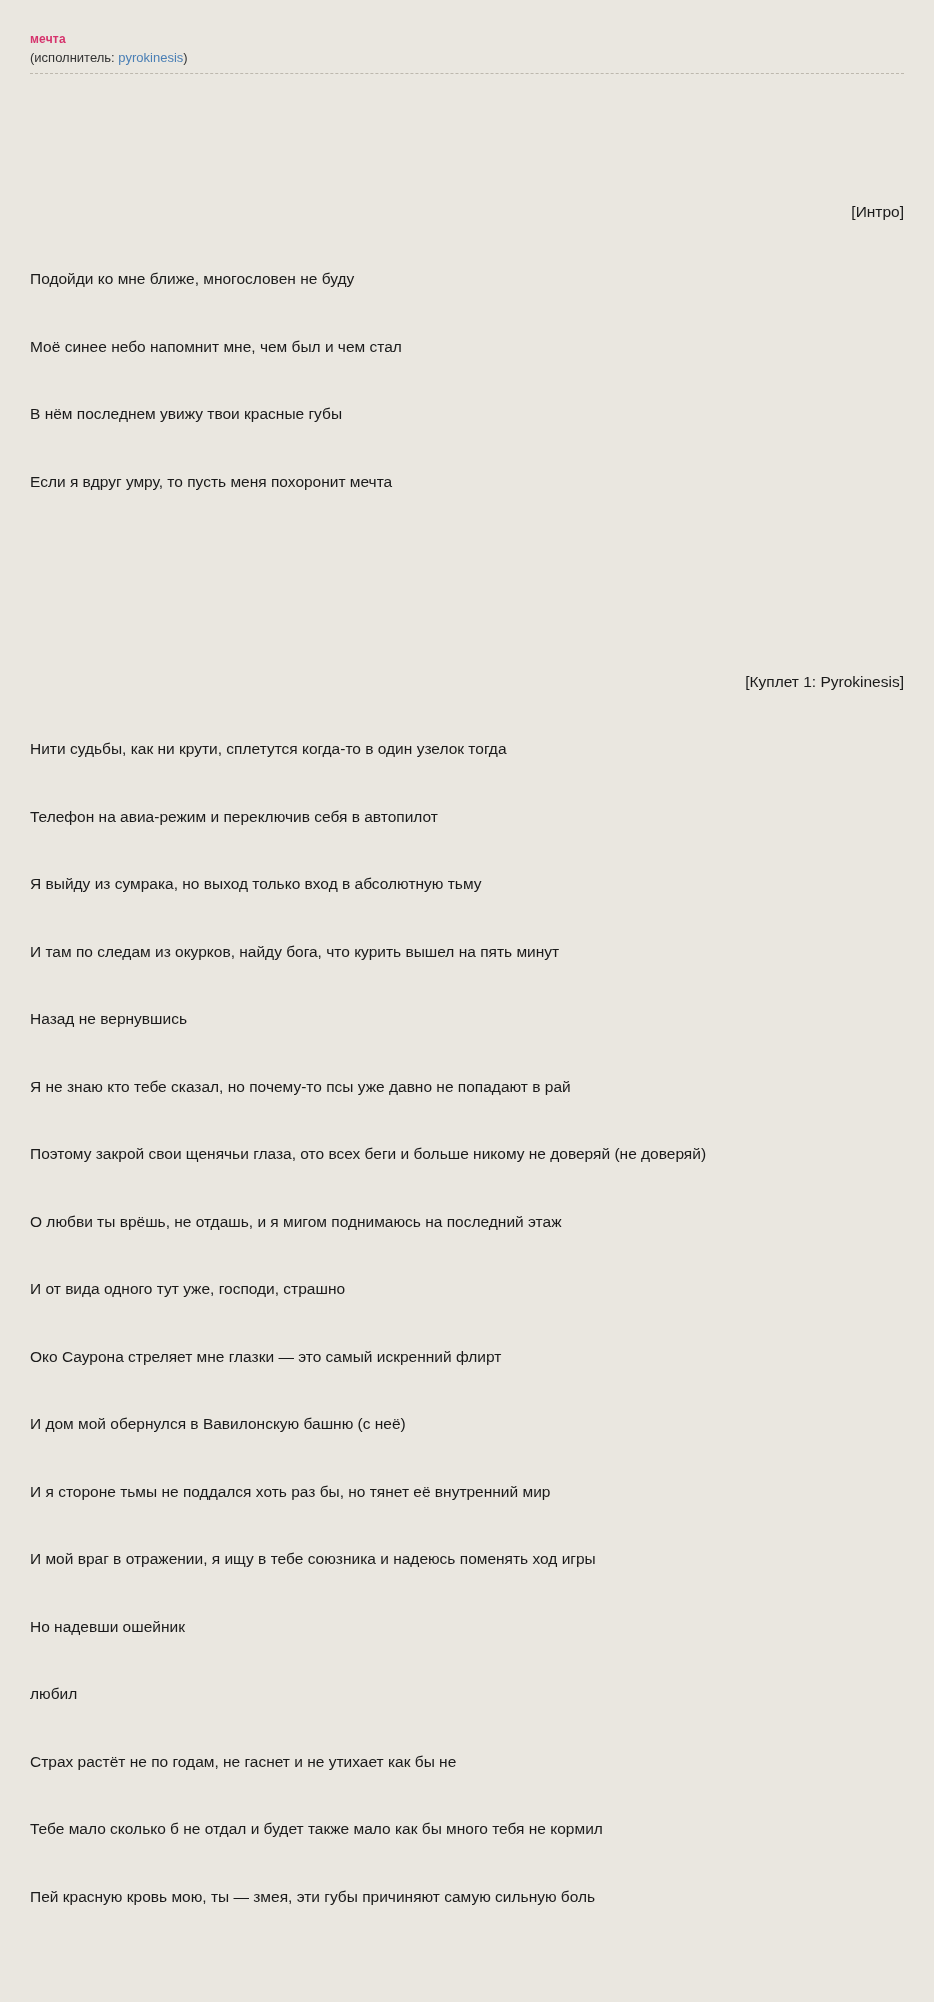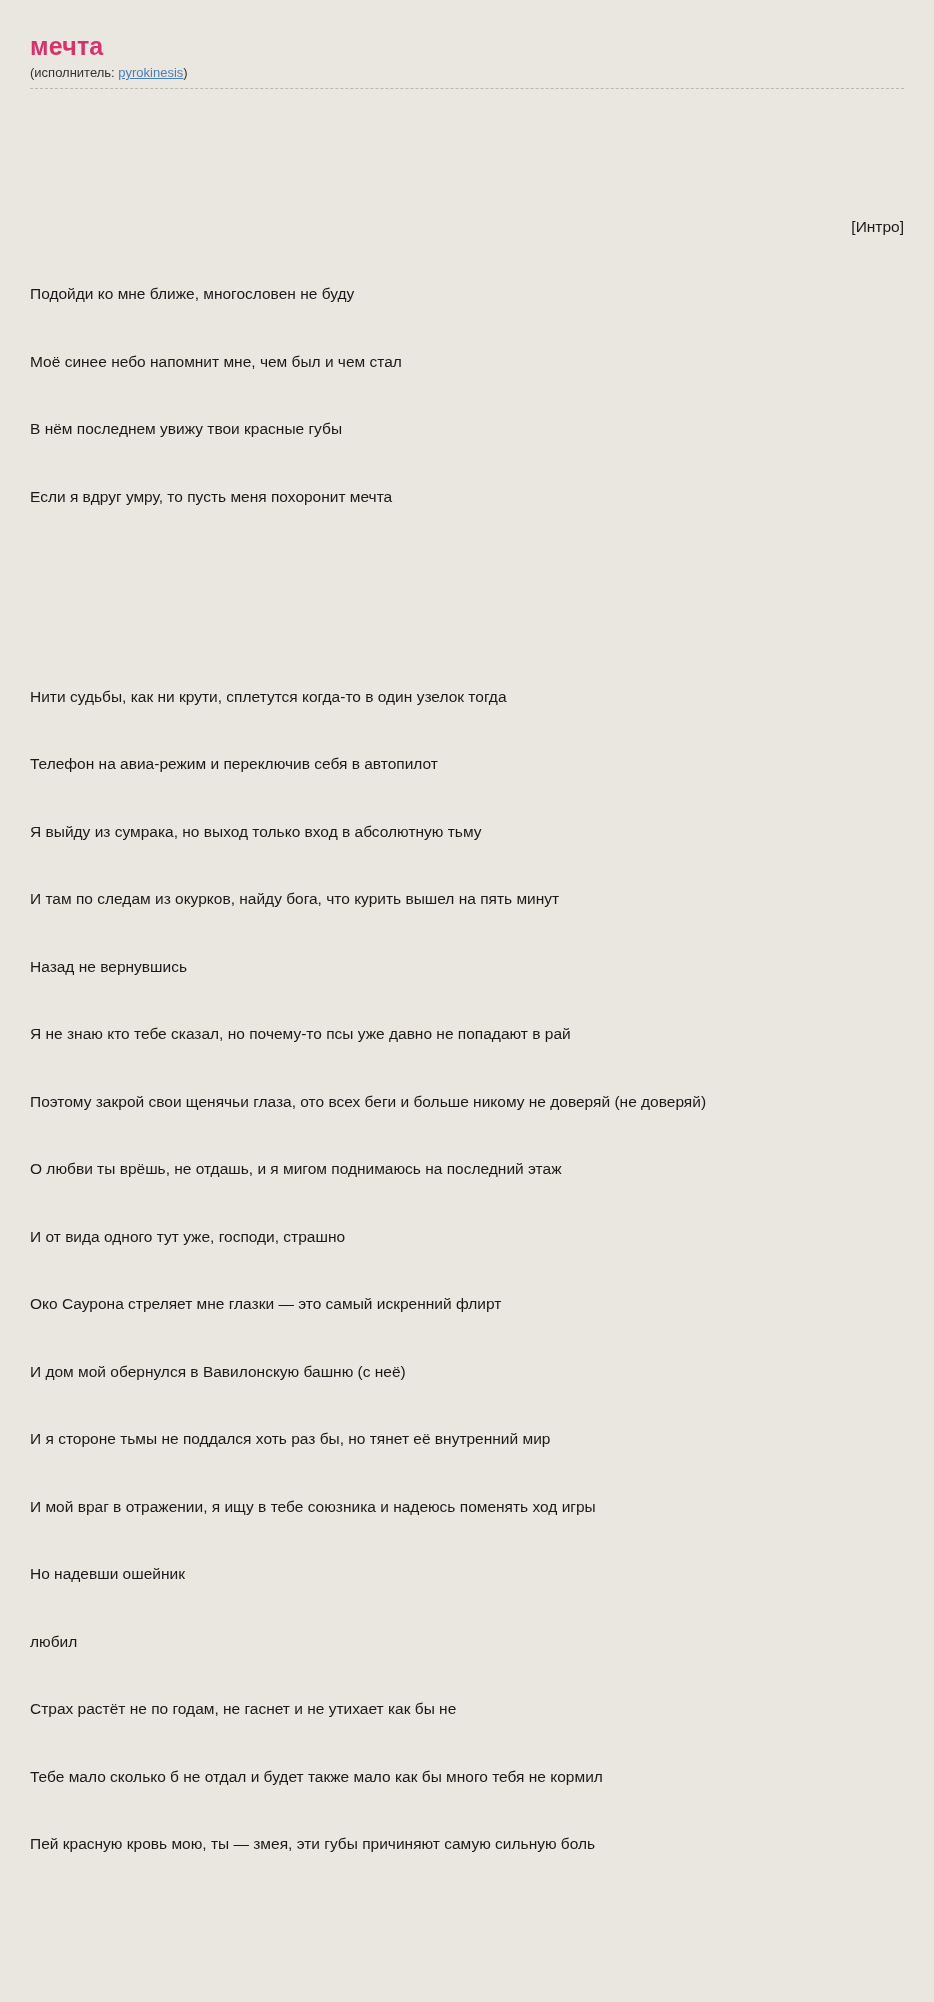--- a/index.html
+++ b/index.html
@@ -14,34 +14,33 @@
     box-sizing: border-box;
     background: #eae7e0;
     padding: 14px 16px 10px 16px;
   }
   .sheet {
     background: #eae7e0;
     padding: 18px 14px 0 14px;
   }
   .song-title {
     color: #d6336c;
-    font-size: 25px;
+    font-size: 12px;
     font-weight: bold;
     letter-spacing: 0.2px;
     margin: 0 0 4px 0;
     font-family: "Liberation Sans", sans-serif;
   }
   .artist-line {
     font-size: 13px;
     color: #333;
     margin: 0 0 8px 0;
   }
   .artist-link {
     color: #4a7fb5;
-    text-decoration: underline;
     cursor: pointer;
   }
   .divider {
     border: 0;
     border-top: 1px dashed #bdb8ae;
     margin: 0 0 14px 0;
   }
   .lyrics {
     font-size: 15.5px;
     line-height: 22.5px;
@@ -76,20 +75,21 @@
 
       <div class="block">
         <div class="section-head">[Интро]</div>
         <div class="line">Подойди ко мне ближе, многословен не буду</div>
         <div class="line">Моё синее небо напомнит мне, чем был и чем стал</div>
         <div class="line">В нём последнем увижу твои красные губы</div>
         <div class="line">Если я вдруг умру, то пусть меня похоронит мечта</div>
       </div>
 
       <div class="block">
+        <div class="section-head">[Куплет 1: Pyrokinesis]</div>
         <div class="line">Нити судьбы, как ни крути, сплетутся когда-то в один узелок тогда</div>
         <div class="line">Телефон на авиа-режим и переключив себя в автопилот</div>
         <div class="line">Я выйду из сумрака, но выход только вход в абсолютную тьму</div>
         <div class="line">И там по следам из окурков, найду бога, что курить вышел на пять минут</div>
         <div class="line">Назад не вернувшись</div>
         <div class="line">Я не знаю кто тебе сказал, но почему-то псы уже давно не попадают в рай</div>
         <div class="line">Поэтому закрой свои щенячьи глаза, ото всех беги и больше никому не доверяй (не доверяй)</div>
         <div class="line">О любви ты врёшь, не отдашь, и я мигом поднимаюсь на последний этаж</div>
         <div class="line">И от вида одного тут уже, господи, страшно</div>
         <div class="line">Око Саурона стреляет мне глазки — это самый искренний флирт</div>

